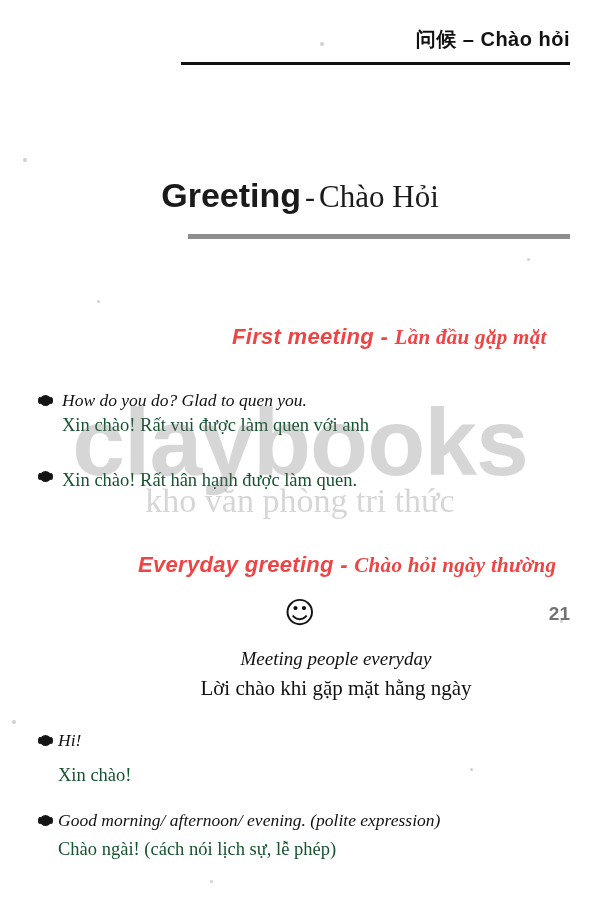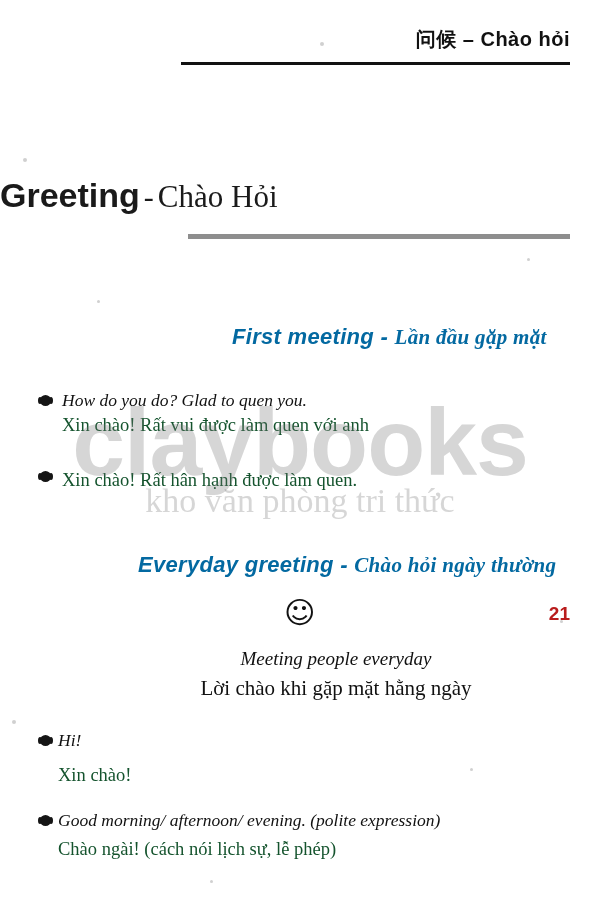--- a/index.html
+++ b/index.html
@@ -88,20 +88,21 @@
     height: 3px;
     background: #111;
   }
 
   
   .main-title {
     position: absolute;
     left: 0;
     top: 176px;
     width: 600px;
+    text-align: center;
     white-space: nowrap;
   }
   .main-title .en {
     font-family: "Liberation Sans", sans-serif;
     font-weight: bold;
     font-size: 34px;
     letter-spacing: 0px;
     color: #1a1a1a;
   }
   .main-title .sep {
@@ -125,21 +126,21 @@
     opacity: 0.85;
   }
 
   
   .section-heading {
     position: absolute;
     white-space: nowrap;
     font-family: "Liberation Sans", sans-serif;
     font-weight: bold;
     font-style: italic;
-    color: #0369a1;
+    color: #ef4444;
   }
   .sh-first {
     left: 232px;
     top: 324px;
     font-size: 22px;
     letter-spacing: 0.3px;
   }
   .sh-first .vi {
     font-family: "Liberation Serif", serif;
     font-weight: bold;
@@ -261,21 +262,21 @@
   }
 
   
   .page-number {
     position: absolute;
     right: 30px;
     bottom: 22px;
     font-family: "Liberation Sans", sans-serif;
     font-weight: bold;
     font-size: 19px;
-    color: #b91c1c;
+    color: #737373;
   }
 </style>
 </head>
 <body>
 
 <div class="page">
 
   <div class="header">
     <div class="header-title">问候 – Chào hỏi</div>
   </div>

